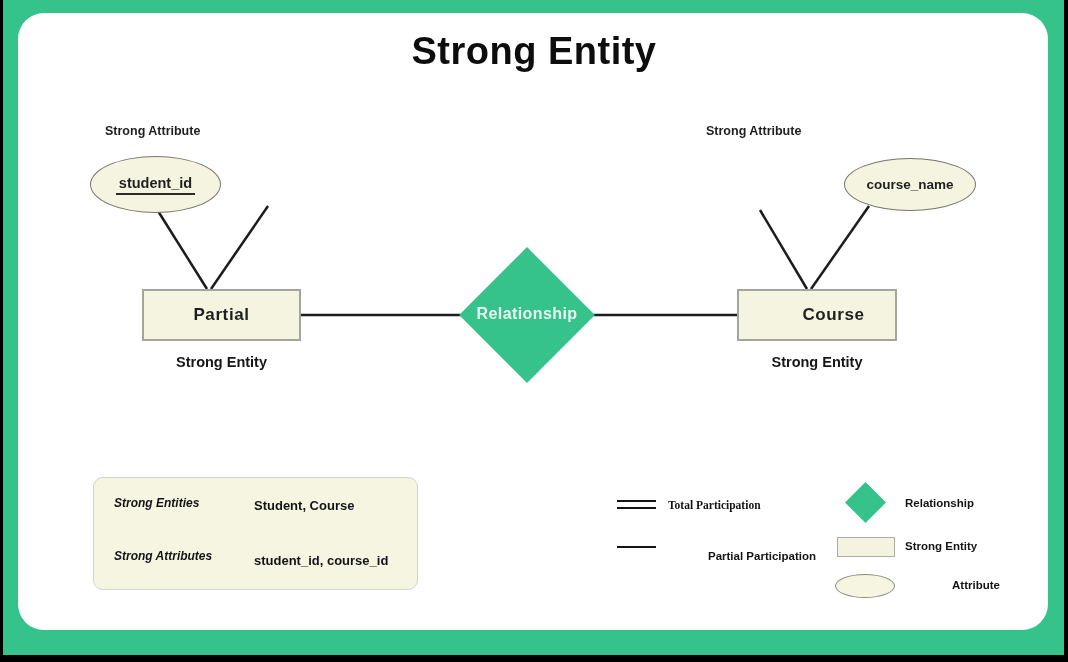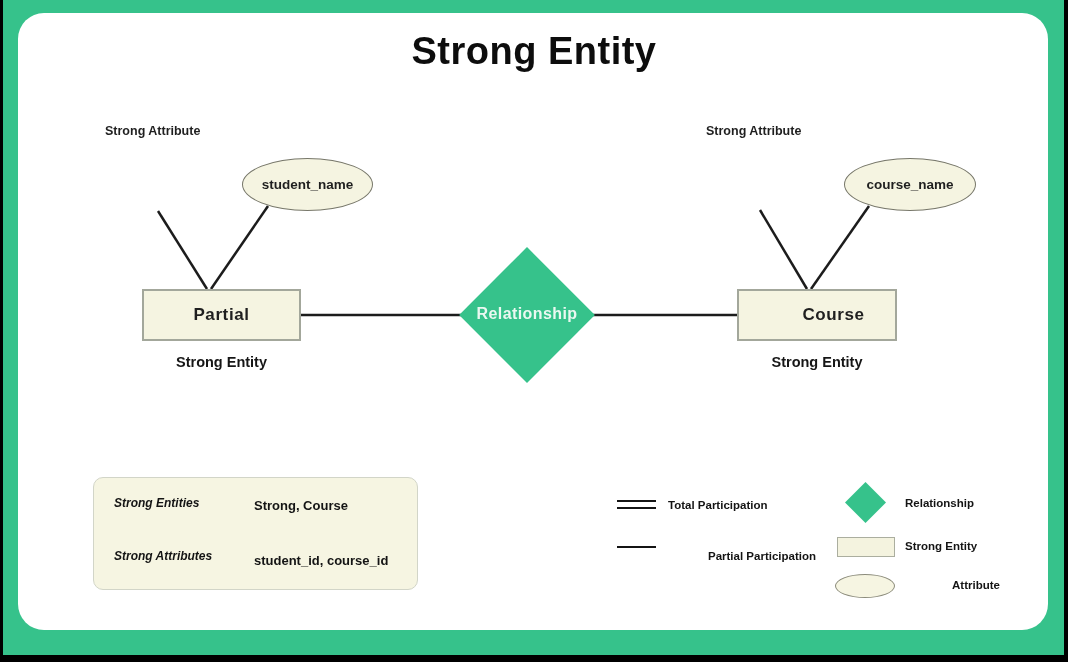--- a/index.html
+++ b/index.html
@@ -186,49 +186,49 @@
     <line x1="268" y1="206" x2="211" y2="289" stroke="#1c1c1c" stroke-width="2.5"></line>
     <line x1="301" y1="315" x2="466" y2="315" stroke="#1c1c1c" stroke-width="2.3"></line>
     <line x1="589" y1="315" x2="737" y2="315" stroke="#1c1c1c" stroke-width="2.3"></line>
     <line x1="760" y1="210" x2="807" y2="289" stroke="#1c1c1c" stroke-width="2.5"></line>
     <line x1="869" y1="206" x2="811" y2="289" stroke="#1c1c1c" stroke-width="2.5"></line>
   </svg>
 
   <div class="page-title">Strong Entity</div>
 
   <div class="small-label" style="left:105px; top:124px;">Strong Attribute</div>
-  <div class="ellipse" style="left:242px; top:158px; width:131px; height:53px; font-size:13.5px;">
-    <span>student_name</span>
+  <div class="ellipse" style="left:90px; top:156px; width:131px; height:57px;">
+    <span class="key-text">student_id</span>
   </div>
   <div class="entity-rect" style="left:142px; top:289px; width:159px; height:52px;">
     <span>Partial</span>
   </div>
   <div class="entity-caption" style="left:142px; top:354px; width:159px;">Strong Entity</div>
 
   <div class="diamond-big"></div>
   <div class="diamond-big-label">Relationship</div>
 
   <div class="small-label" style="left:706px; top:124px;">Strong Attribute</div>
   <div class="ellipse" style="left:844px; top:158px; width:132px; height:53px; font-size:13.5px;">
     <span>course_name</span>
   </div>
   <div class="entity-rect" style="left:737px; top:289px; width:160px; height:52px;padding-left:33px;">
     <span>Course</span>
   </div>
   <div class="entity-caption" style="left:737px; top:354px; width:160px;">Strong Entity</div>
 
   <div class="summary-box">
     <div class="summary-label" style="top:18px;">Strong Entities</div>
-    <div class="summary-value" style="top:20px;">Strong, Course</div>
+    <div class="summary-value" style="top:20px;">Student, Course</div>
     <div class="summary-label" style="top:71px;">Strong Attributes</div>
     <div class="summary-value" style="top:75px;">student_id, course_id</div>
   </div>
 
   <div class="dbl-line"></div>
-  <div class="legend-label" style="left:668px; top:499px;">Total Participation</div>
+  <div class="legend-label" style="left:668px; top:499px;font-family:Liberation Serif, serif;">Total Participation</div>
   <div class="sgl-line"></div>
   <div class="legend-label" style="left:668px; top:550px;padding-left:40px;">Partial Participation</div>
 
   <div class="diamond-small"></div>
   <div class="legend-label" style="left:905px; top:497px;">Relationship</div>
   <div class="rect-small"></div>
   <div class="legend-label" style="left:905px; top:540px;">Strong Entity</div>
   <div class="ellipse-small"></div>
   <div class="legend-label" style="left:905px; top:579px;margin-left:47px;">Attribute</div>
 </div>

